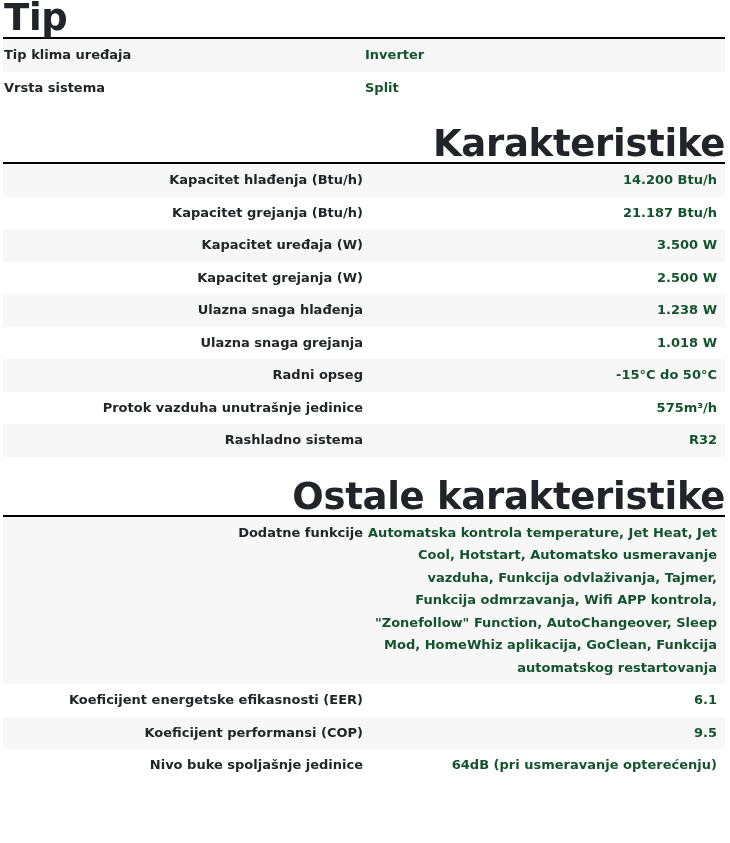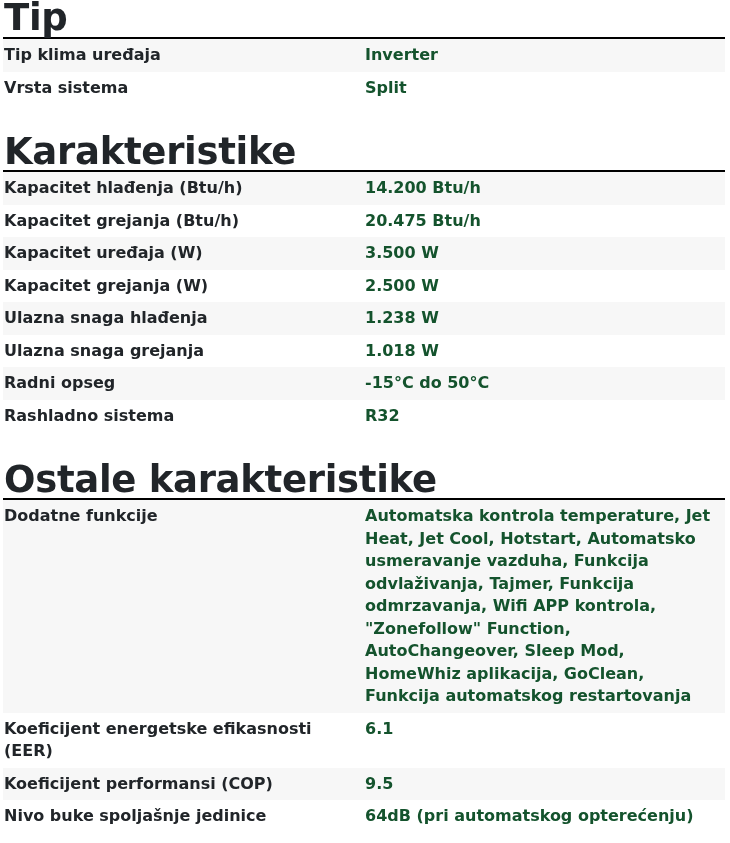--- a/index.html
+++ b/index.html
@@ -10,27 +10,27 @@
   }
   .wrap { padding: 0 5px 0 3px; }
   h2.section-title {
     margin: 0; padding: 0 0 0 1px;
     font-family: "DejaVu Sans", sans-serif;
     font-weight: bold; font-size: 37px; line-height: 36px;
     color: #212529; letter-spacing: -0.3px;
     border-bottom: 2px solid #000000;
   }
   .section { margin: 0; }
-  .section + .section { margin-top: 30px; }
+  .section + .section { margin-top: 22px; text-align: right; }
   .s1 h2 { padding-top: 0; height: 37px; }
   table.spec {
     width: 722px; border-collapse: collapse; table-layout: fixed;
   }
   table.spec td {
-    font-size: 16px; line-height: 22.5px;
+    font-size: 13px; line-height: 22.5px;
     padding: 5px 1px; vertical-align: top;
   }
   table.spec td.label { width: 359px; font-weight: bold; color: #212529; }
   table.spec td.value { color: #14532d; padding-right: 8px; font-weight: bold; }
   table.spec tr:nth-child(odd) td { background: #f7f7f7; }
   table.spec tr:nth-child(even) td { background: #ffffff; }
 </style>
 </head>
 <body>
 
@@ -55,41 +55,45 @@
   <section class="section">
     <h2 class="section-title">Karakteristike</h2>
     <table class="spec">
       <tbody>
         <tr>
           <td class="label">Kapacitet hlađenja (Btu/h)</td>
           <td class="value">14.200 Btu/h</td>
         </tr>
         <tr>
           <td class="label">Kapacitet grejanja (Btu/h)</td>
-          <td class="value">20.475 Btu/h</td>
+          <td class="value">21.187 Btu/h</td>
         </tr>
         <tr>
           <td class="label">Kapacitet uređaja (W)</td>
           <td class="value">3.500 W</td>
         </tr>
         <tr>
           <td class="label">Kapacitet grejanja (W)</td>
           <td class="value">2.500 W</td>
         </tr>
         <tr>
           <td class="label">Ulazna snaga hlađenja</td>
           <td class="value">1.238 W</td>
         </tr>
         <tr>
           <td class="label">Ulazna snaga grejanja</td>
           <td class="value">1.018 W</td>
         </tr>
         <tr>
           <td class="label">Radni opseg</td>
           <td class="value">-15°C do 50°C</td>
+        </tr>
+        <tr>
+          <td class="label">Protok vazduha unutrašnje jedinice</td>
+          <td class="value">575m³/h</td>
         </tr>
         <tr>
           <td class="label">Rashladno sistema</td>
           <td class="value">R32</td>
         </tr>
       </tbody>
     </table>
   </section>
 
   <section class="section">
@@ -103,19 +107,19 @@
         <tr>
           <td class="label">Koeficijent energetske efikasnosti (EER)</td>
           <td class="value">6.1</td>
         </tr>
         <tr>
           <td class="label">Koeficijent performansi (COP)</td>
           <td class="value">9.5</td>
         </tr>
         <tr>
           <td class="label">Nivo buke spoljašnje jedinice</td>
-          <td class="value">64dB (pri automatskog opterećenju)</td>
+          <td class="value">64dB (pri usmeravanje opterećenju)</td>
         </tr>
       </tbody>
     </table>
   </section>
 
 </div>
 
 </body></html>

